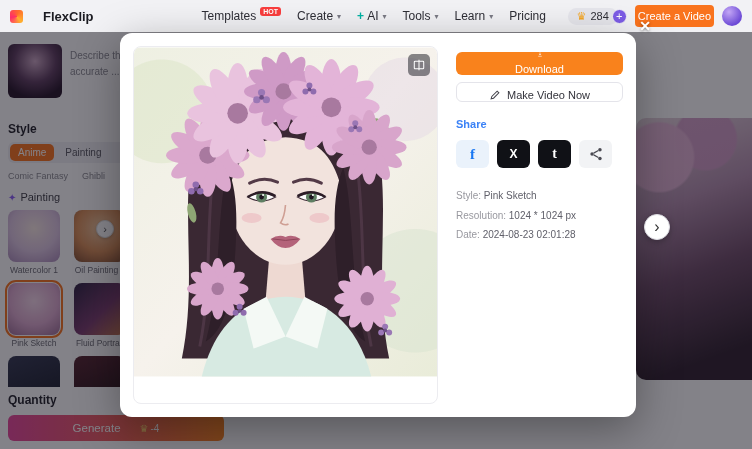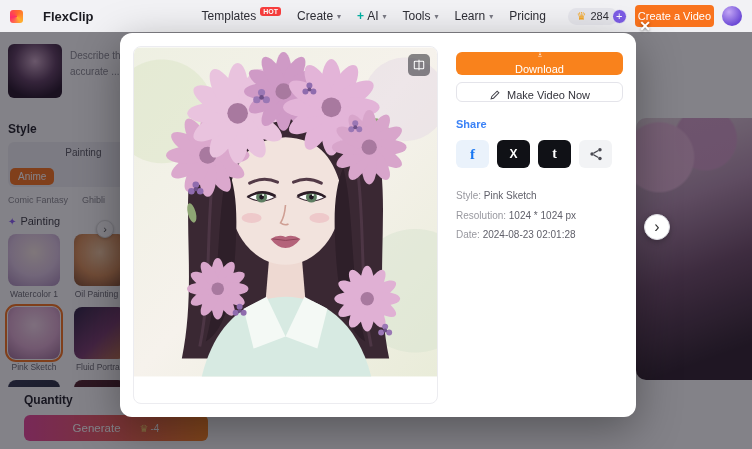--- a/index.html
+++ b/index.html
@@ -35,40 +35,40 @@
   .sidebar { position:absolute; top:32px; left:0; width:232px; height:417px; background:#fff;
              padding:12px 8px; z-index:1; }
   .prompt-row { display:flex; gap:8px; }
   .prompt-thumb { width:54px; height:54px; border-radius:6px; flex:0 0 auto;
                   background:radial-gradient(circle at 50% 32%, #caa6c2 0%, #5d3c5e 45%, #241327 80%); }
   .prompt-text { font-size:10px; color:#8a8a92; line-height:1.6; padding-top:4px; }
   .style-heading { font-size:12px; font-weight:700; color:#1f1f26; margin-top:24px; }
   .tabs { display:flex; gap:3px; margin-top:6px; background:#f1f1f4; border-radius:6px;
           padding:2px; width:max-content; }
   .tab { font-size:10px; padding:3px 8px; border-radius:5px; color:#55555e; cursor:pointer; white-space:nowrap; }
-  .tab.active { background:#f9731d; color:#fff;margin-top:24px; }
+  .tab.active { background:#f9731d; color:#fff; }
   .chips { display:flex; gap:14px; margin-top:8px; font-size:9px; color:#8a8a90; }
   .chip { cursor:pointer; }
   .painting-heading { margin-top:10px; font-size:11px; color:#3c3c44; display:flex; align-items:center; gap:4px; }
   .sparkle { color:#8b5cf6; font-size:10px; }
   .thumb-grid { display:grid; grid-template-columns:52px 52px; column-gap:14px; row-gap:8px; margin-top:7px; }
   .style-cell { width:52px; }
   .thumb { width:52px; height:52px; border-radius:8px; cursor:pointer; }
   .thumb.selected { outline:2px solid #f9731d; outline-offset:1px; }
   .thumb-label { font-size:8.5px; color:#6a6a72; text-align:center; margin-top:3px; white-space:nowrap; }
   .t-watercolor { background:radial-gradient(circle at 50% 35%, #f7e7e2, #dbc4e0 55%, #a98ab8); }
   .t-oil       { background:radial-gradient(circle at 50% 35%, #f2c9a0, #d98e56 55%, #7e4b2e); }
   .t-pink      { background:radial-gradient(circle at 50% 35%, #f4d7e8, #dba8cd 55%, #9c6d95); }
   .t-fluid     { background:linear-gradient(135deg, #2b2140, #7a3b6e 55%, #d07f4e); }
   .t-dark1     { background:linear-gradient(160deg, #31364f, #141722); }
   .t-dark2     { background:linear-gradient(160deg, #54232d, #1d0f14); }
   .carousel-next { position:absolute; left:96px; top:188px; width:18px; height:18px; border-radius:50%;
                    background:#fff; border:1px solid #ddd; color:#555; font-size:11px; line-height:16px;
                    text-align:center; box-shadow:0 1px 3px rgba(0,0,0,.2); cursor:pointer; }
-  .sidebar-footer { position:absolute; left:0; right:0; bottom:0; background:#fff; padding:6px 24px 8px; }
+  .sidebar-footer { position:absolute; left:0; right:0; bottom:0; background:#fff; padding:6px 8px 8px; }
   .quantity-heading { font-size:12px; font-weight:700; color:#1f1f26; margin-bottom:8px; }
   .generate-btn { width:100%; height:26px; border:none; border-radius:6px; color:#fff; font-size:11.5px;
                   background:linear-gradient(90deg, #e8459a 0%, #ef5f52 55%, #f9821c 100%);
                   display:flex; align-items:center; justify-content:center; gap:19px; cursor:pointer; }
   .gen-cost { display:flex; align-items:center; gap:2px; font-size:10px; }
   .gen-cost .crown { color:#ffd76b; font-size:10px; }
 
   
   .bg-right { position:absolute; top:118px; right:0; width:116px; height:262px;
               border-radius:10px 0 0 10px; z-index:1;

